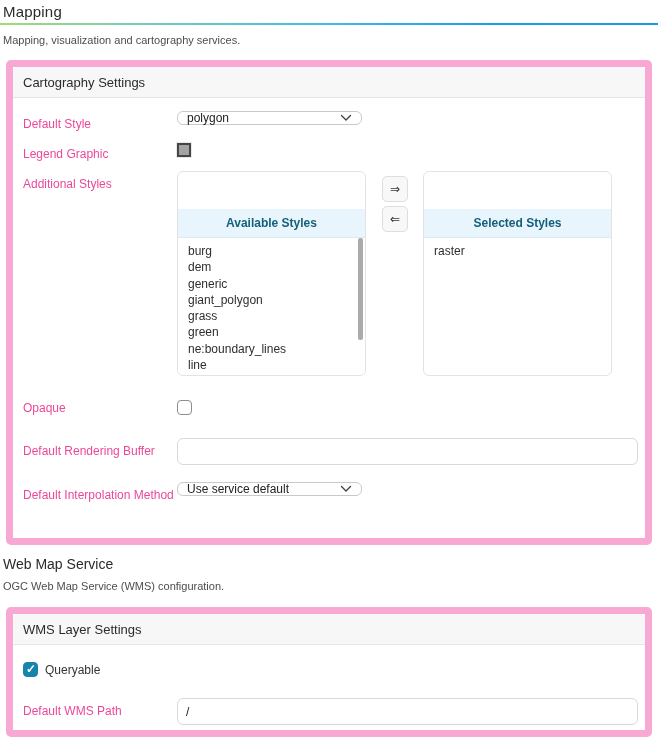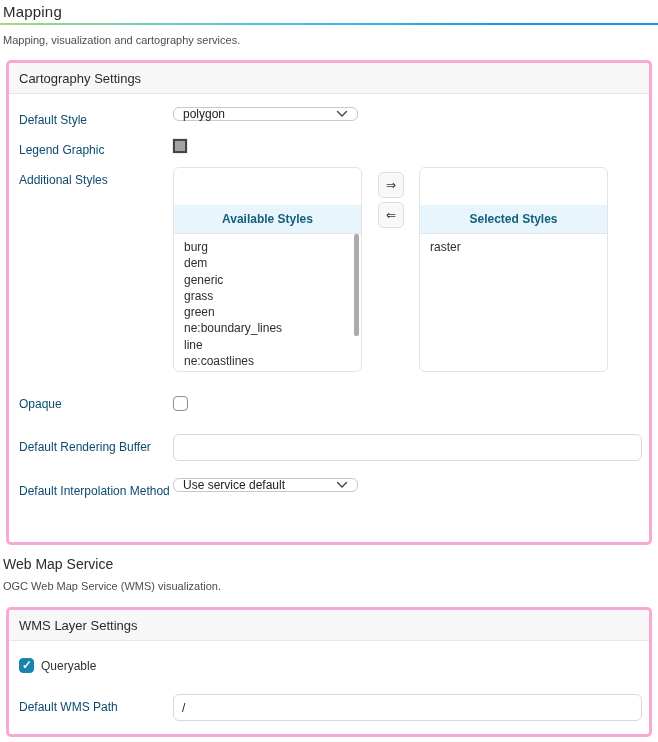--- a/index.html
+++ b/index.html
@@ -20,38 +20,38 @@
   .accent-line {
     height: 2px; width: 658px; margin-top: 3px;
     background: linear-gradient(90deg, #a2da74 0%, #7ecfae 18%, #45c0e6 45%, #1b9fe4 75%, #189ae2 100%);
   }
   .page-subtitle {
     font-size: 11px; color: #4d4d4d; padding: 9px 0 0 3px;
   }
 
   
   .panel {
-    border: 3px solid #f9a8d4; border-radius: 5px;
+    border: 7px solid #f9a8d4; border-radius: 5px;
     margin: 0 6px; background: #fff;
   }
   .panel-cartography { margin-top: 14px; height: 485px; }
   .panel-wms { margin-top: 15px; height: 130px; }
   .panel-header {
     background: #f7f7f7; border-bottom: 1px solid #e6e6e6;
     border-radius: 5px 5px 0 0;
     height: 31px; display: flex; align-items: center;
     padding-left: 10px; font-size: 13px; color: #2b2b2b;
   }
   .panel-body { padding: 0 7px 0 4px; }
 
   
   .form-row { display: flex; align-items: flex-start; }
   .form-label {
     width: 160px; flex: 0 0 160px;
-    font-size: 12px; color: #0c4a6e; line-height: 17px;
+    font-size: 12px; color: #ec4899; line-height: 17px;
     padding-left: 6px; padding-top: 5px;
   }
   .form-label.tight { padding-top: 0; }
 
   
   .select {
     width: 185px; height: 14px;
     border: 1px solid #c9c9c9; border-radius: 6px;
     background: #fff; display: flex; align-items: center;
     padding: 0 9px; cursor: pointer;
@@ -166,20 +166,21 @@
         <div class="form-label">Additional Styles</div>
         <div class="palette">
 
           <div class="stylelist">
             <div class="stylelist-header">Available Styles</div>
             <div class="stylelist-body">
               <div class="scroll-thumb"></div>
             <div class="style-item">burg</div>
                 <div class="style-item">dem</div>
                 <div class="style-item">generic</div>
+                <div class="style-item">giant_polygon</div>
                 <div class="style-item">grass</div>
                 <div class="style-item">green</div>
                 <div class="style-item">ne:boundary_lines</div>
                 <div class="style-item">line</div>
                 <div class="style-item">ne:coastlines</div>
               </div>
           </div>
 
           <div class="move-col">
             <button class="move-btn">⇒</button>
@@ -215,21 +216,21 @@
                 <path d="M1.5 1.5 L6 6 L10.5 1.5" stroke="#444" fill="none" stroke-width="1.4" stroke-linecap="round" stroke-linejoin="round"></path>
               </svg>
           </span>
         </div>
       </div>
 
     </div>
   </section>
 
   <div class="section-title">Web Map Service</div>
-  <div class="section-subtitle">OGC Web Map Service (WMS) visualization.</div>
+  <div class="section-subtitle">OGC Web Map Service (WMS) configuration.</div>
 
   <section class="panel panel-wms">
     <div class="panel-header">
       <span>WMS Layer Settings</span>
     </div>
     <div class="panel-body">
 
       <div class="row-queryable">
         <div class="checkbox checked"></div>
         <span class="queryable-label">Queryable</span>

